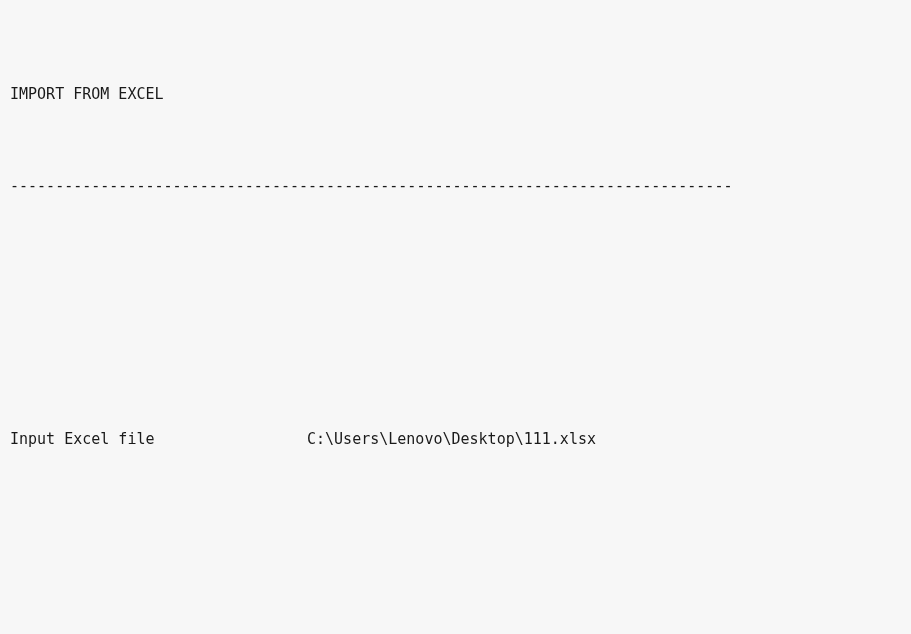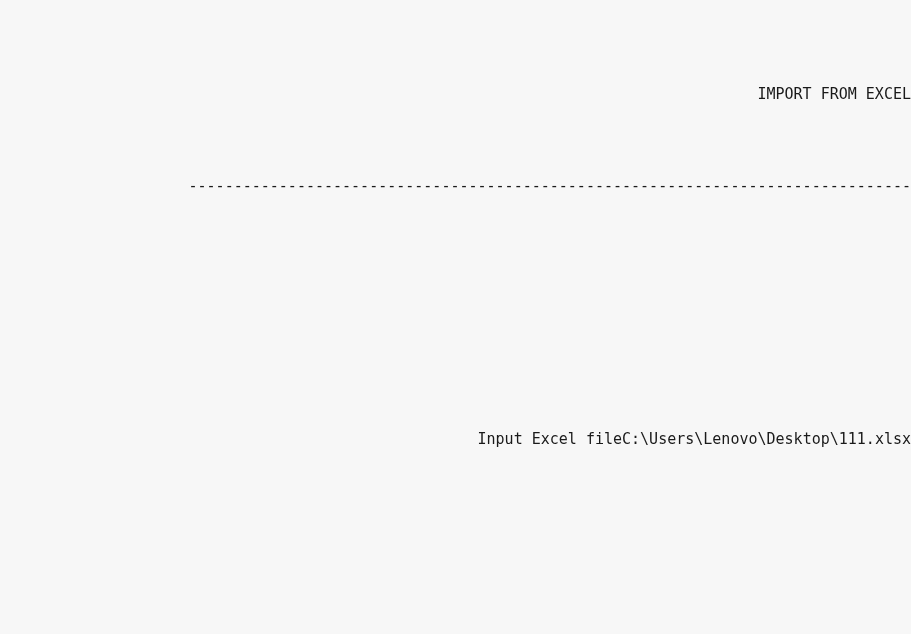--- a/index.html
+++ b/index.html
@@ -19,34 +19,32 @@
     -webkit-font-smoothing: none;
   }
   #console {
     position: relative;
     padding: 14px 0 0 10px;
     white-space: pre;
   }
   .line {
     white-space: pre;
     min-height: 23px;
-    text-align: right;
   }
   .blank {
     height: 23px;
   }
   .sep {
     letter-spacing: 0px;
     color: #1a1a1a;
   }
   
   .kv {
     display: block;
     white-space: pre;
-    margin-left: 31px;
   }
   .kv .k {
     display: inline-block;
     width: 297px;
   }
   .kv .v {
     display: inline;
   }
   .spacer-lg { height: 46px; }
 </style>

